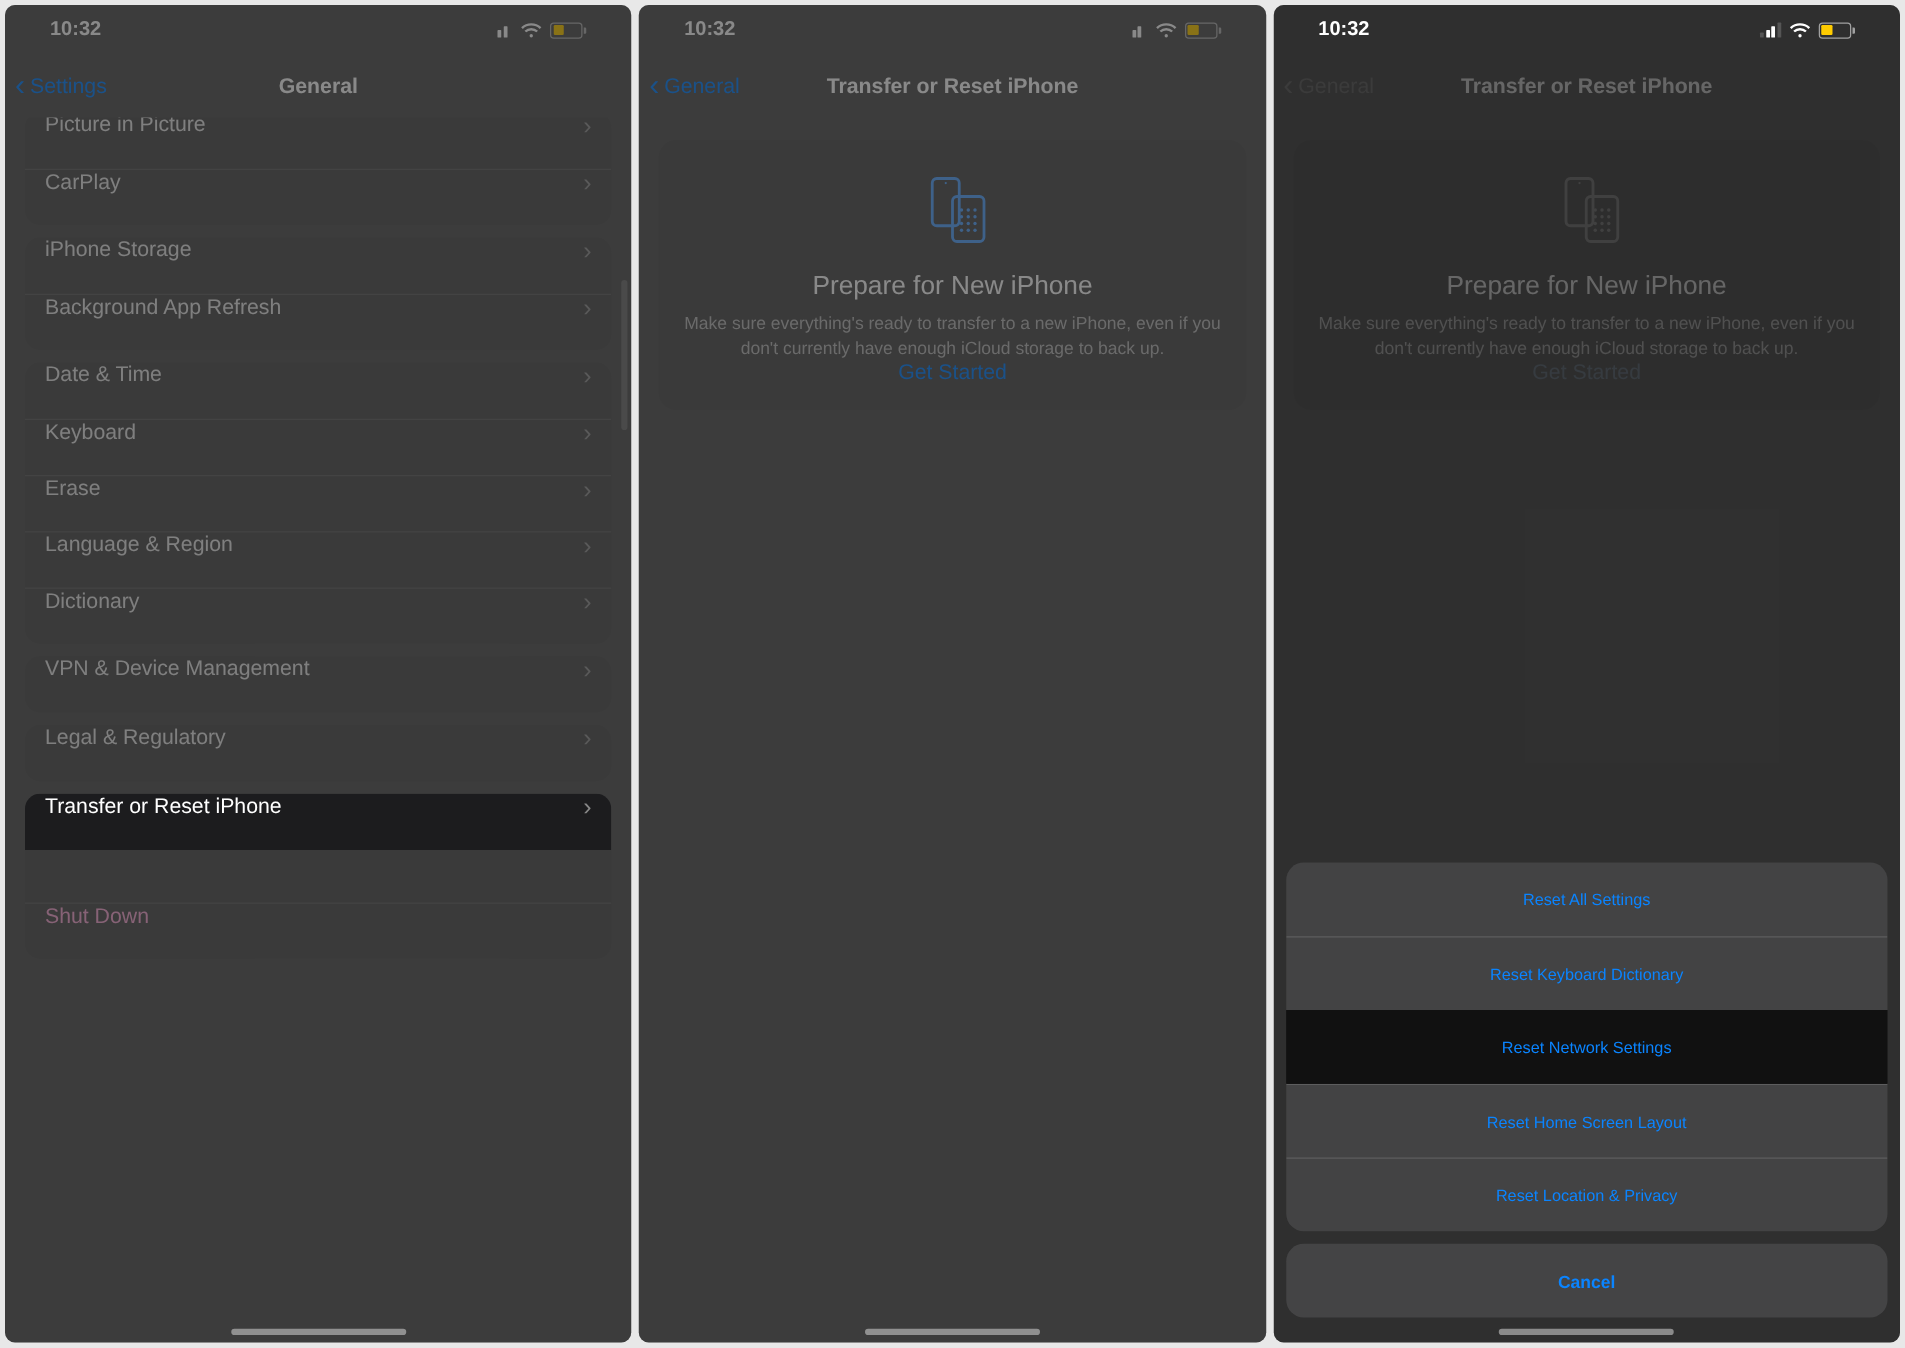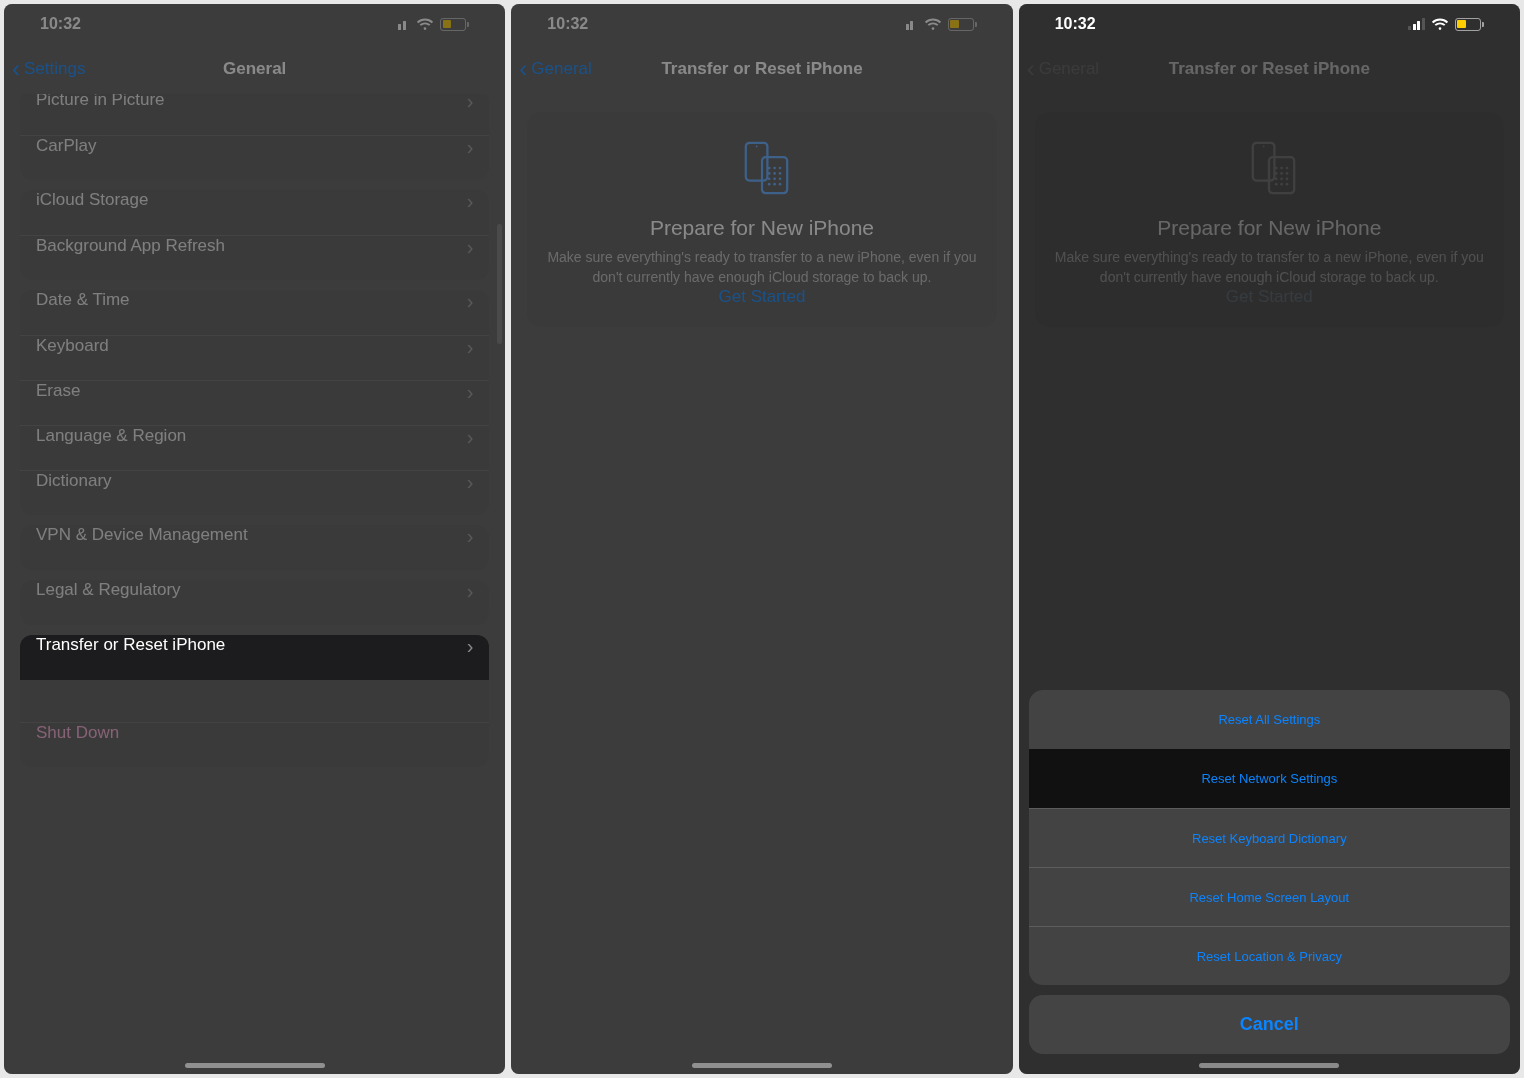--- a/index.html
+++ b/index.html
@@ -115,21 +115,21 @@
     width:140px; height:5px; background:rgba(200,200,200,0.6); border-radius:3px;
     z-index:6;
   }
   .action-sheet {
     position:absolute; bottom:0; left:0; right:0; padding:0 10px 20px;
     z-index:8;
   }
   .sheet-group { background:rgba(70,70,72,0.85); border-radius:14px; overflow:hidden; margin-bottom:10px;}
   .sheet-row { height:59px; display:flex; align-items:center; justify-content:center; font-size:13px; color:#0a84ff; border-top:0.5px solid rgba(120,120,120,0.5);}
   .sheet-group .sheet-row:first-child{border-top:none;}
-  .sheet-cancel { background:rgba(70,70,72,0.92); border-radius:14px; height:59px; display:flex; align-items:center; justify-content:center; font-size:18px; font-weight:600; color:#0a84ff;}
+  .sheet-cancel { background:rgba(70,70,72,0.92); border-radius:14px; height:59px; display:flex; align-items:center; justify-content:center; font-size:14px; font-weight:600; color:#0a84ff;}
   .sheet-highlight { position:relative; z-index:12; background:#111 !important; border-top:none !important;}
   
   .sheet-highlight::before{
     content:""; position:absolute; top:0; bottom:0; left:-10px; right:-10px; background:#111; z-index:-1;
   }
   .phone3 .overlay { background: rgba(30,30,30,0.68);}
   .shutdown { color:#f9a8d4;margin-top:42px; }
   .scroll-thumb{position:absolute; right:3px; top:130px; width:5px; height:120px; background:rgba(140,140,140,0.55); border-radius:3px;}
 </style>
 </head>
@@ -170,21 +170,21 @@
           <span>Picture in Picture</span>
           <span class="chev">›</span>
         </div>
       <div class="list-row">
           <span>CarPlay</span>
           <span class="chev">›</span>
         </div>
     </div>
     <div class="list-group">
       <div class="list-row">
-          <span>iCloud Storage</span>
+          <span>iPhone Storage</span>
           <span class="chev">›</span>
         </div>
       <div class="list-row">
           <span>Background App Refresh</span>
           <span class="chev">›</span>
         </div>
     </div>
     <div class="list-group">
       <div class="list-row">
           <span>Date &amp; Time</span>
@@ -341,22 +341,22 @@
             <circle cx="60" cy="50" r="1.5"></circle>
         </g>
       </svg>
       <div class="card-title">Prepare for New iPhone</div>
       <div class="card-desc">Make sure everything's ready to transfer to a new iPhone, even if you don't currently have enough iCloud storage to back up.</div>
       <div class="card-link" style="color:#6a7a8a">Get Started</div>
     </div>
     <div class="action-sheet">
       <div class="sheet-group">
         <div class="sheet-row">Reset All Settings</div>
+        <div class="sheet-row">Reset Keyboard Dictionary</div>
         <div class="sheet-row sheet-highlight">Reset Network Settings</div>
-        <div class="sheet-row">Reset Keyboard Dictionary</div>
         <div class="sheet-row">Reset Home Screen Layout</div>
         <div class="sheet-row">Reset Location &amp; Privacy</div>
       </div>
       <div class="sheet-cancel">Cancel</div>
     </div>
   </div>
   <div class="home-indicator"></div>
 </div>
 
 </body></html>

